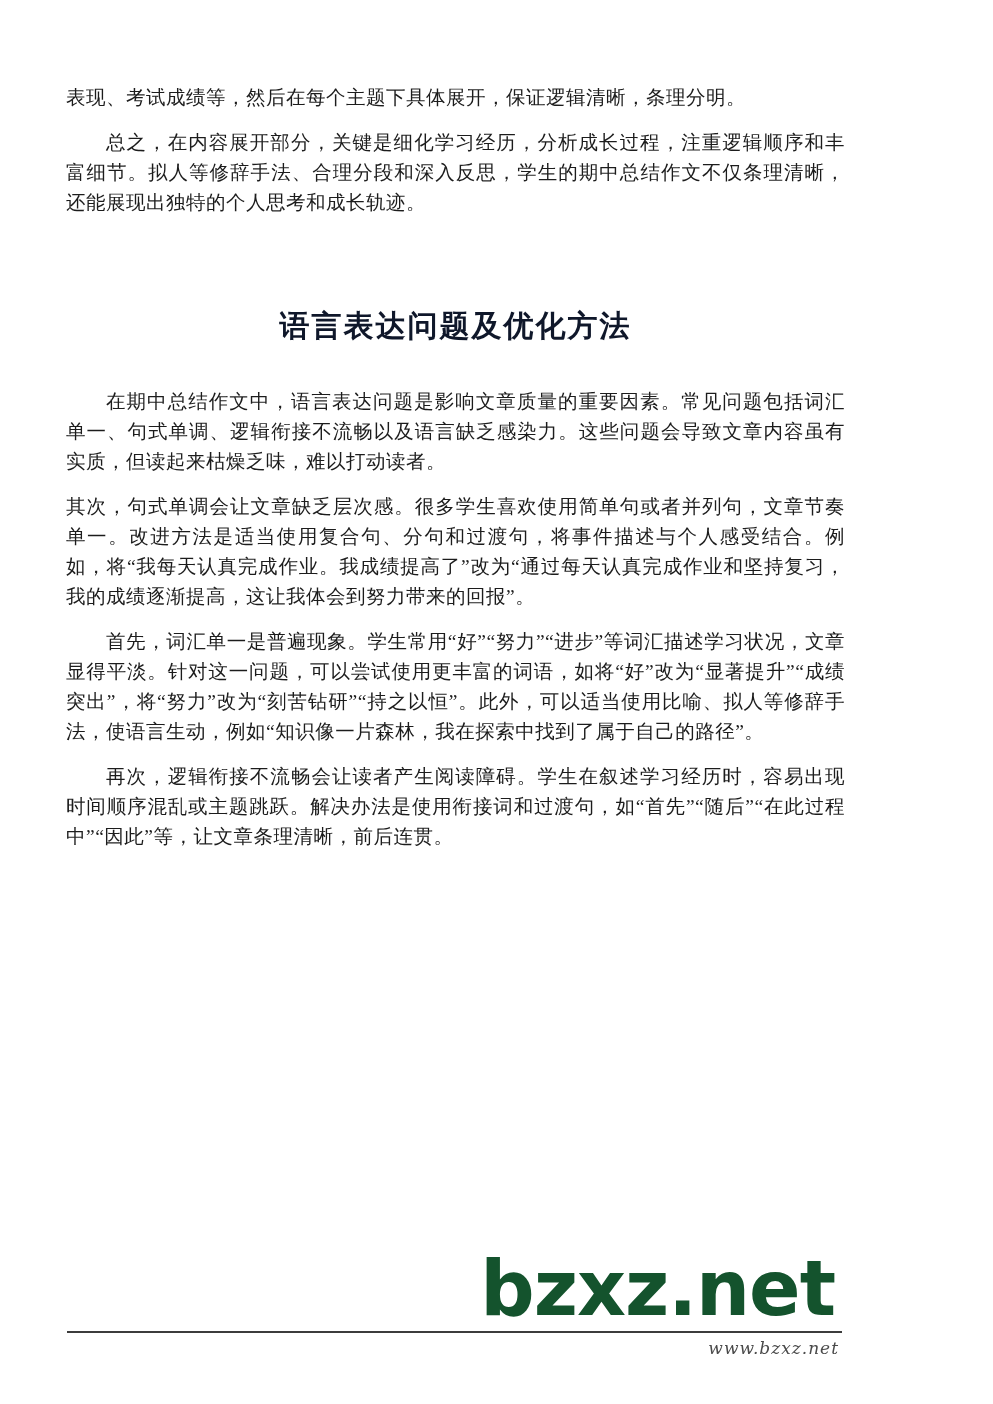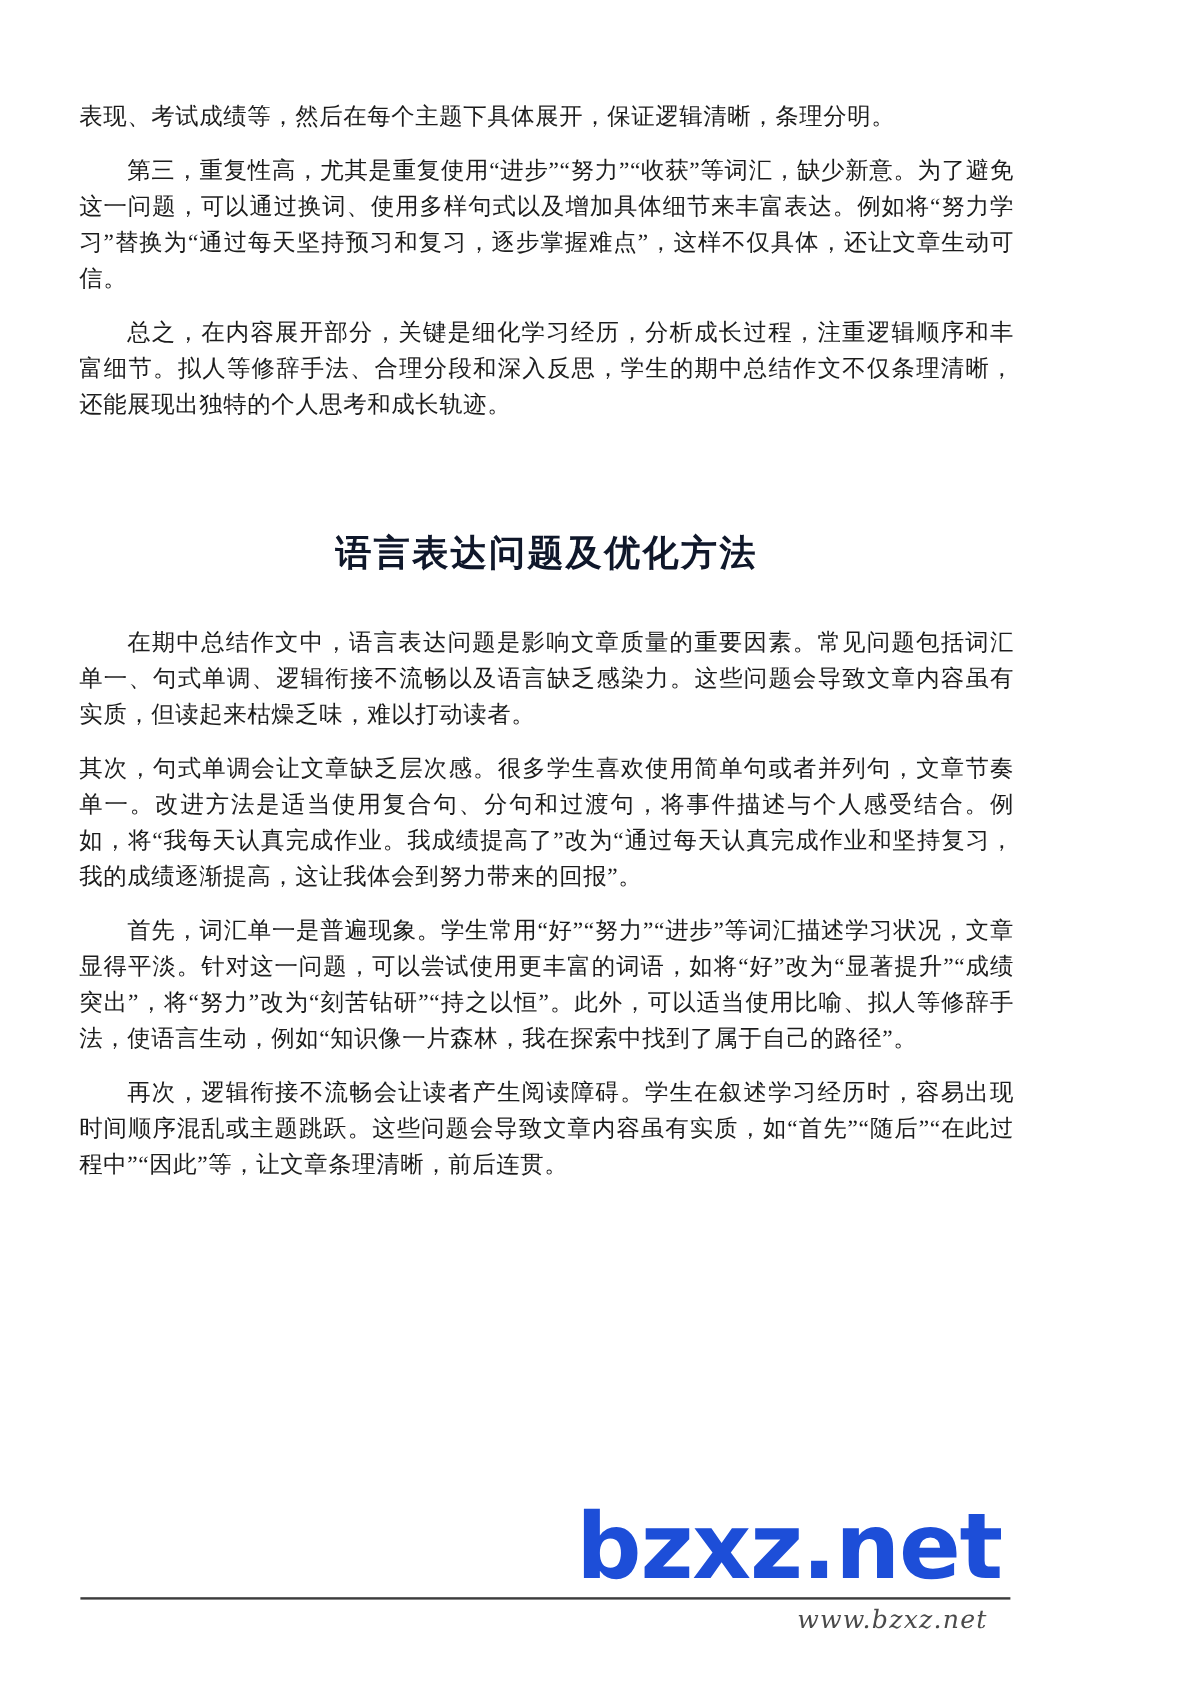--- a/index.html
+++ b/index.html
@@ -38,62 +38,61 @@
   }
   .watermark {
     position: absolute;
     top: 1251px;
     right: 76px;
     font-family: "DejaVu Sans", "Liberation Sans", sans-serif;
     font-weight: bold;
     font-size: 76px;
     line-height: 1;
     letter-spacing: -1px;
-    color: #1d4ed8;
+    color: #14532d;
     user-select: none;
   }
   .footer-rule {
     position: absolute;
     top: 1331px;
     left: 67px;
     right: 69px;
     height: 0;
     border-top: 2px solid #3c3c3c;
   }
   .footer-url {
     position: absolute;
     top: 1338px;
-    right: 88px;
+    right: 72px;
     font-family: "DejaVu Serif", "Liberation Serif", serif;
     font-style: italic;
-    font-size: 21px;
+    font-size: 17px;
     color: #4a4a4a;
     letter-spacing: 1px;
   }
 </style>
 </head>
 <body>
 
 <div class="page">
 
   <p class="para">表现、考试成绩等，然后在每个主题下具体展开，保证逻辑清晰，条理分明。</p>
 
-  <p class="para indent">第三，重复性高，尤其是重复使用“进步”“努力”“收获”等词汇，缺少新意。为了避免这一问题，可以通过换词、使用多样句式以及增加具体细节来丰富表达。例如将“努力学习”替换为“通过每天坚持预习和复习，逐步掌握难点”，这样不仅具体，还让文章生动可信。</p>
 
   <p class="para indent">总之，在内容展开部分，关键是细化学习经历，分析成长过程，注重逻辑顺序和丰富细节。拟人等修辞手法、合理分段和深入反思，学生的期中总结作文不仅条理清晰，还能展现出独特的个人思考和成长轨迹。</p>
 
   <h1 class="section-heading">语言表达问题及优化方法</h1>
 
   <p class="para indent">在期中总结作文中，语言表达问题是影响文章质量的重要因素。常见问题包括词汇单一、句式单调、逻辑衔接不流畅以及语言缺乏感染力。这些问题会导致文章内容虽有实质，但读起来枯燥乏味，难以打动读者。</p>
 
   <p class="para">其次，句式单调会让文章缺乏层次感。很多学生喜欢使用简单句或者并列句，文章节奏单一。改进方法是适当使用复合句、分句和过渡句，将事件描述与个人感受结合。例如，将“我每天认真完成作业。我成绩提高了”改为“通过每天认真完成作业和坚持复习，我的成绩逐渐提高，这让我体会到努力带来的回报”。</p>
 
   <p class="para indent">首先，词汇单一是普遍现象。学生常用“好”“努力”“进步”等词汇描述学习状况，文章显得平淡。针对这一问题，可以尝试使用更丰富的词语，如将“好”改为“显著提升”“成绩突出”，将“努力”改为“刻苦钻研”“持之以恒”。此外，可以适当使用比喻、拟人等修辞手法，使语言生动，例如“知识像一片森林，我在探索中找到了属于自己的路径”。</p>
 
-  <p class="para indent">再次，逻辑衔接不流畅会让读者产生阅读障碍。学生在叙述学习经历时，容易出现时间顺序混乱或主题跳跃。这些问题会导致文章内容虽有实质，如“首先”“随后”“在此过程中”“因此”等，让文章条理清晰，前后连贯。</p>
+  <p class="para indent">再次，逻辑衔接不流畅会让读者产生阅读障碍。学生在叙述学习经历时，容易出现时间顺序混乱或主题跳跃。解决办法是使用衔接词和过渡句，如“首先”“随后”“在此过程中”“因此”等，让文章条理清晰，前后连贯。</p>
 
 
 
   <div class="watermark">bzxz.net</div>
 
   <div class="footer-rule"></div>
 
   <div class="footer-url">www.bzxz.net</div>
 
 </div>

